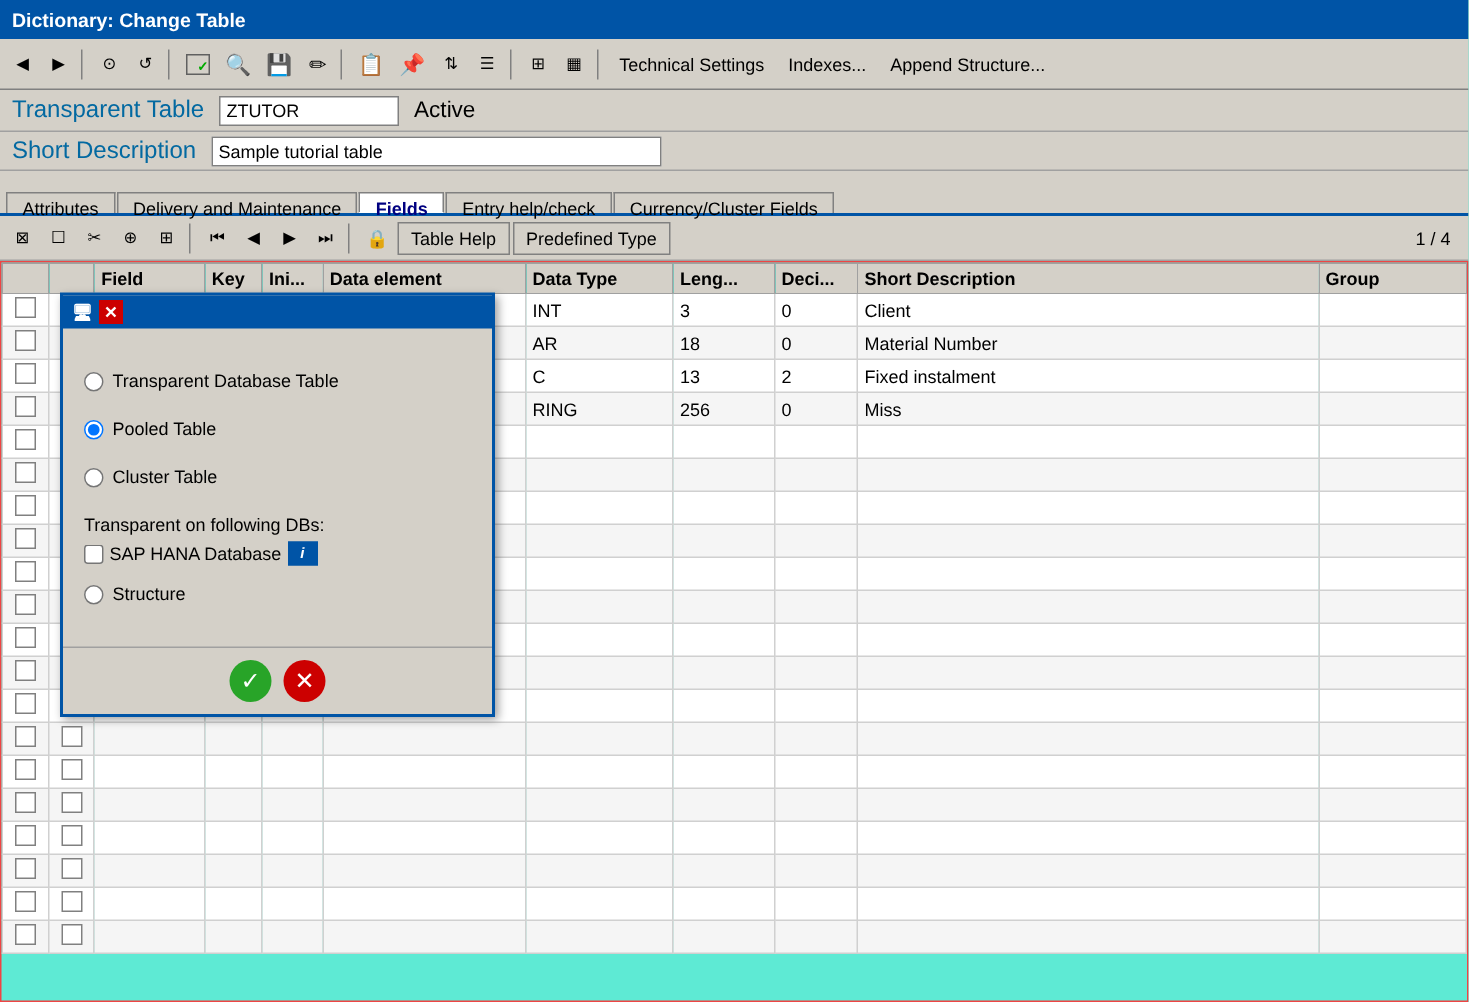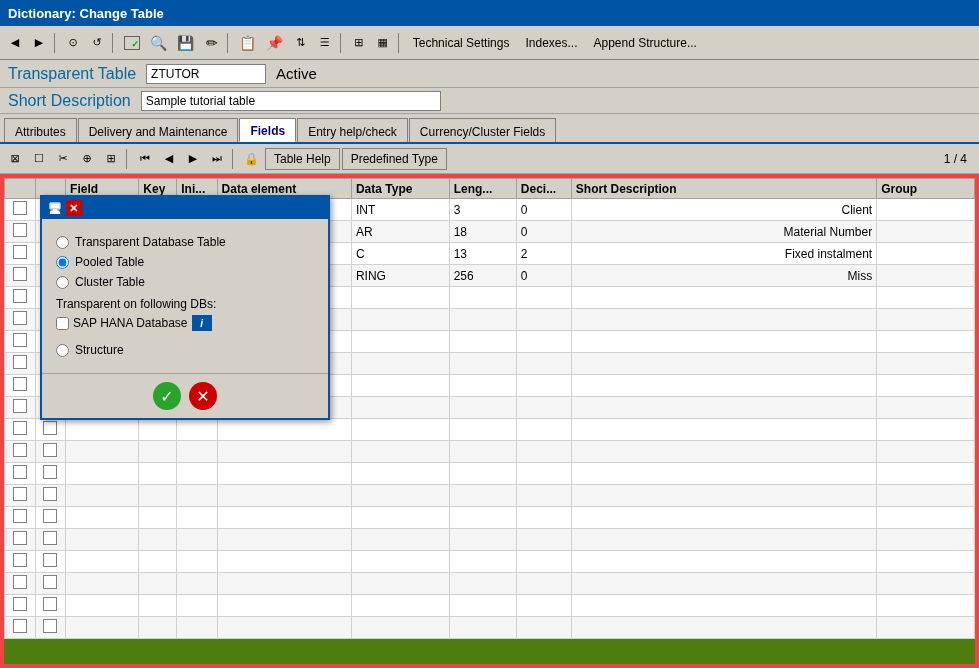--- a/index.html
+++ b/index.html
@@ -92,23 +92,23 @@
       height: 30px;
     }
     .tab {
       padding: 3px 10px;
       border: 1px solid #808080;
       border-bottom: none;
       background: #d4d0c8;
       cursor: pointer;
       font-size: 12px;
       margin-right: 1px;
-      height: 24px;
-      display: flex;
-      align-items: flex-end;
+      height: 14px;
+      display: flex;
+      align-items: flex-start;
     }
     .tab.active {
       background: white;
       border-bottom: 1px solid white;
       font-weight: bold;
       color: #000080;
     }
     
     
     .fields-toolbar {
@@ -121,22 +121,22 @@
       border-bottom: 1px solid #a0a0a0;
     }
     .page-indicator {
       margin-left: auto;
       font-size: 12px;
       padding-right: 8px;
     }
     
     
     .table-container {
-      background: #4d7c0f;
-      border: 4px solid #ef4444;
+      background: #5eead4;
+      border: 1px solid #ef4444;
       margin: 0;
       overflow: auto;
       height: calc(668px - 26px - 34px - 28px - 26px - 30px - 30px);
       position: relative;
     }
     .data-table {
       width: 100%;
       border-collapse: collapse;
       font-size: 12px;
     }
@@ -160,21 +160,21 @@
     .data-table tr:nth-child(even) { background: #f5f5f5; }
     .data-table tr:nth-child(odd) { background: white; }
     .col-checkbox { width: 20px; text-align: center; }
     .col-field { width: 60px; }
     .col-key { width: 30px; }
     .col-ini { width: 30px; }
     .col-dataelem { width: 110px; }
     .col-datatype { width: 80px; }
     .col-length { width: 55px; }
     .col-deci { width: 45px; }
-    .col-shortdesc { width: 250px; text-align: right; }
+    .col-shortdesc { width: 250px; }
     .col-group { width: 80px; }
     
     
     .cell-checkbox {
       width: 14px;
       height: 14px;
       border: 1px solid #808080;
       background: white;
       display: inline-block;
       margin: 1px;
@@ -218,21 +218,21 @@
       align-items: center;
       justify-content: center;
       font-weight: bold;
     }
     .modal-body {
       padding: 10px 14px;
     }
     .radio-option {
       display: flex;
       align-items: center;
-      margin: 6px 0;
+      margin: 18px 0;
       gap: 6px;
       cursor: pointer;
     }
     .radio-option input[type="radio"] {
       margin: 0;
       cursor: pointer;
     }
     .radio-label { font-size: 12px; }
     .section-label {
       font-size: 12px;

